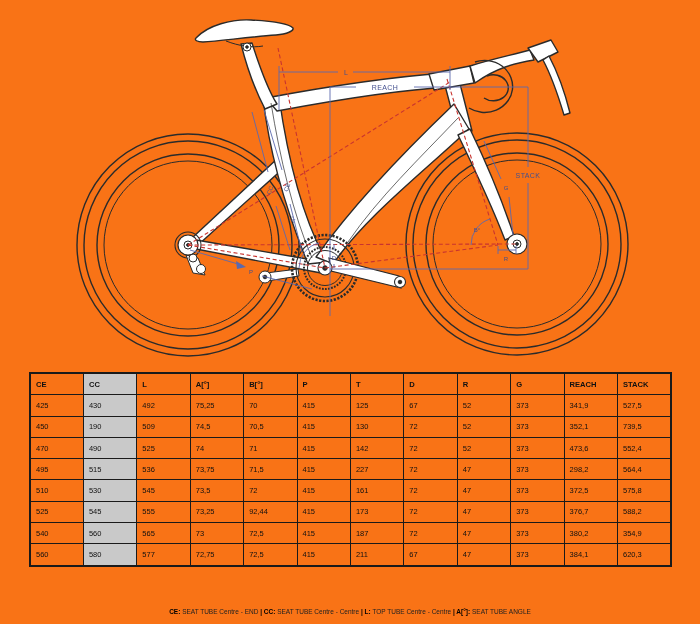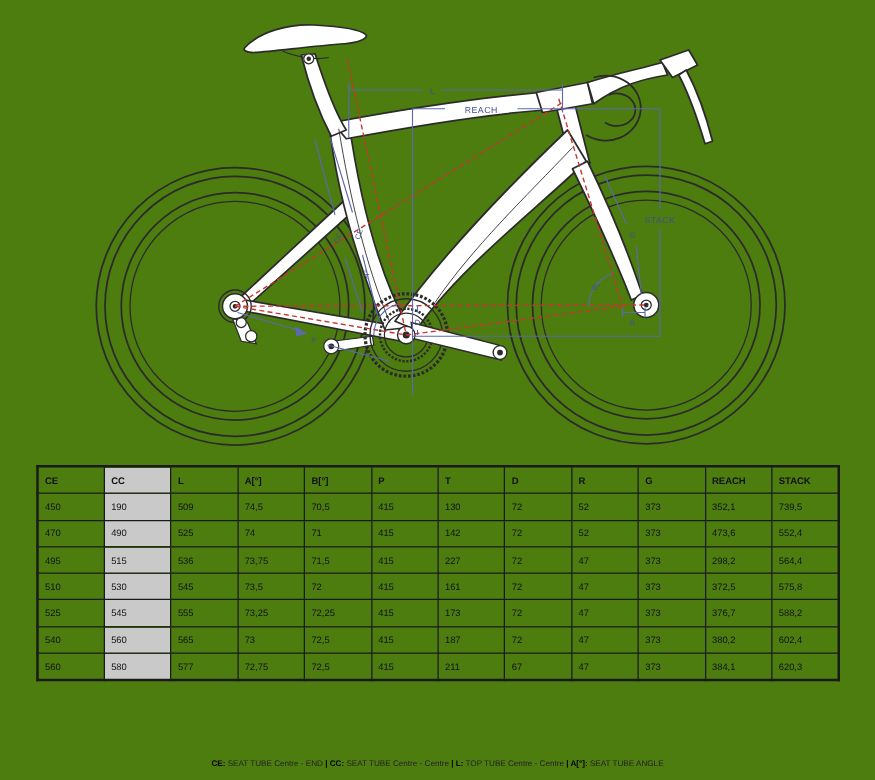--- a/index.html
+++ b/index.html
@@ -1,16 +1,16 @@
 <!DOCTYPE html>
 <html><head>
 <meta charset="utf-8">
 <style>
   html,body{margin:0;padding:0;background:#ffffff;}
-  .page{position:relative;width:700px;height:624px;background:#4d7c0f;overflow:hidden;
+  .page{position:relative;width:700px;height:624px;background:#f97316;overflow:hidden;
         font-family:"Liberation Sans",sans-serif;}
   .diagram{position:absolute;left:0;top:0;width:700px;height:372px;}
   svg text{font-family:"Liberation Sans",sans-serif;}
 
   
   .geo-table{position:absolute;left:29px;top:372px;width:643px;border-collapse:collapse;
              table-layout:fixed;font-size:7.5px;color:#111;border:2px solid #1a1a1a;}
   .geo-table th,.geo-table td{border:1px solid #1a1a1a;height:20.3px;padding:0 1px 0 5px;
              text-align:left;overflow:hidden;white-space:nowrap;}
   .geo-table th{font-weight:bold;font-size:7.6px;}
@@ -145,20 +145,34 @@
         <th>P</th>
         <th>T</th>
         <th>D</th>
         <th>R</th>
         <th>G</th>
         <th>REACH</th>
         <th>STACK</th>
       </tr>
     </thead>
     <tbody>
+      <tr>
+        <td>425</td>
+        <td>430</td>
+        <td>492</td>
+        <td>75,25</td>
+        <td>70</td>
+        <td>415</td>
+        <td>125</td>
+        <td>67</td>
+        <td>52</td>
+        <td>373</td>
+        <td>341,9</td>
+        <td>527,5</td>
+      </tr>
         <tr>
         <td>450</td>
         <td>190</td>
         <td>509</td>
         <td>74,5</td>
         <td>70,5</td>
         <td>415</td>
         <td>130</td>
         <td>72</td>
         <td>52</td>
@@ -206,42 +220,42 @@
         <td>47</td>
         <td>373</td>
         <td>372,5</td>
         <td>575,8</td>
       </tr>
         <tr>
         <td>525</td>
         <td>545</td>
         <td>555</td>
         <td>73,25</td>
-        <td>72,25</td>
+        <td>92,44</td>
         <td>415</td>
         <td>173</td>
         <td>72</td>
         <td>47</td>
         <td>373</td>
         <td>376,7</td>
         <td>588,2</td>
       </tr>
         <tr>
         <td>540</td>
         <td>560</td>
         <td>565</td>
         <td>73</td>
         <td>72,5</td>
         <td>415</td>
         <td>187</td>
         <td>72</td>
         <td>47</td>
         <td>373</td>
         <td>380,2</td>
-        <td>602,4</td>
+        <td>354,9</td>
       </tr>
         <tr>
         <td>560</td>
         <td>580</td>
         <td>577</td>
         <td>72,75</td>
         <td>72,5</td>
         <td>415</td>
         <td>211</td>
         <td>67</td>

